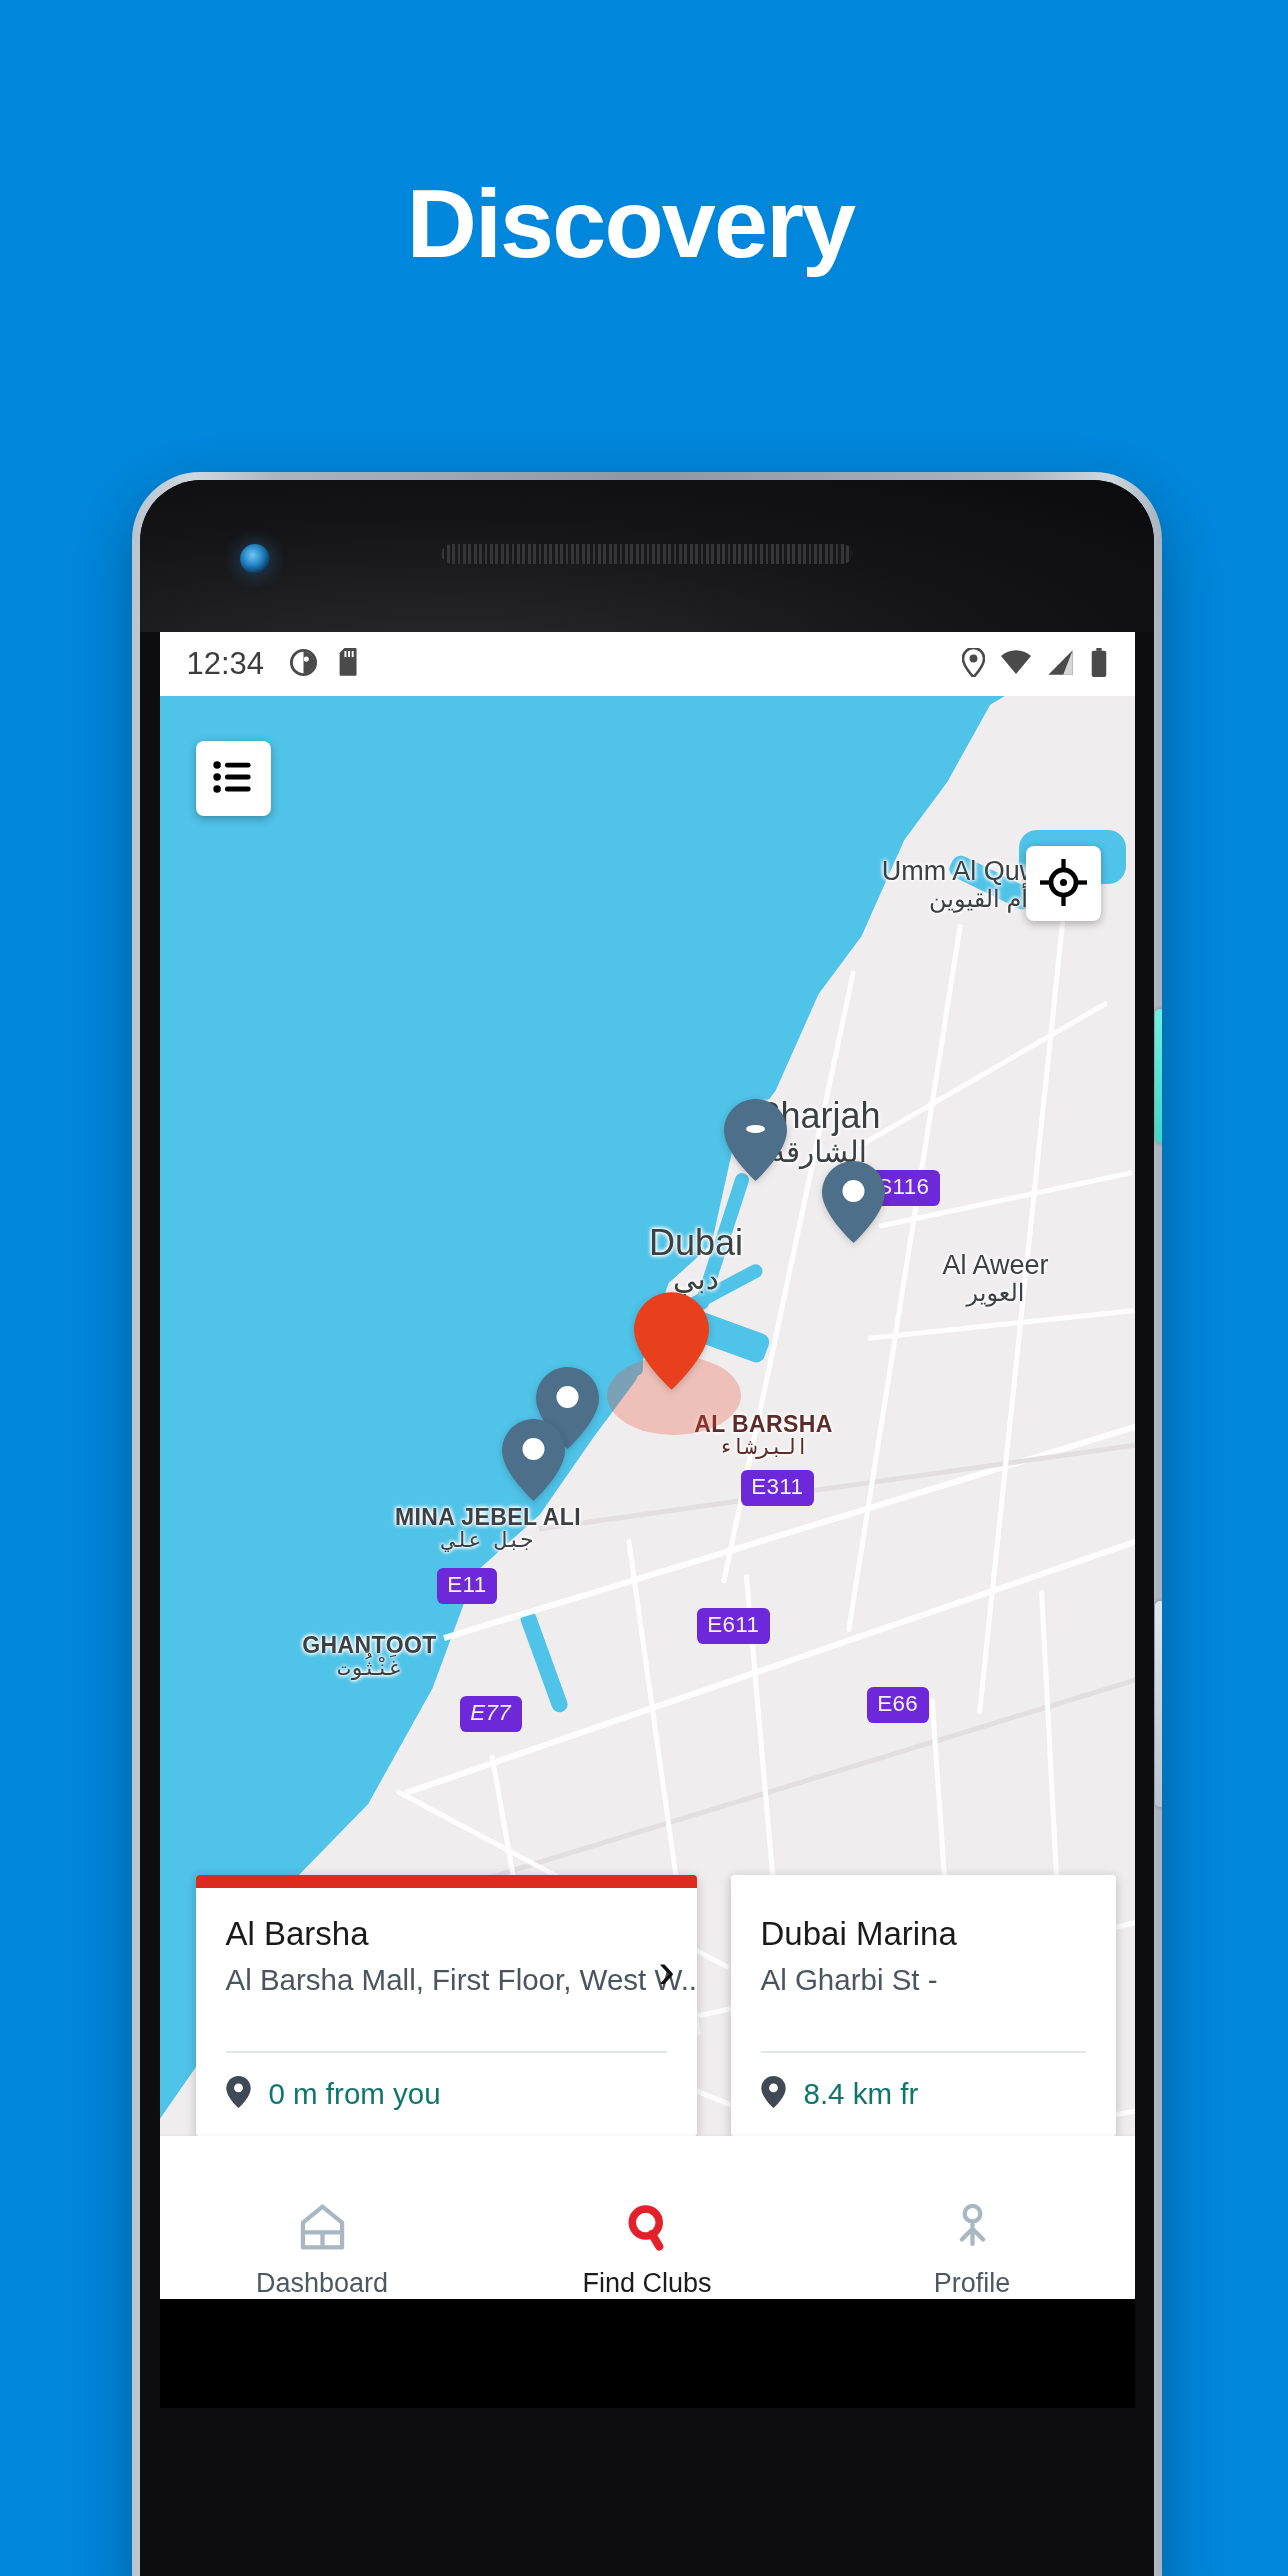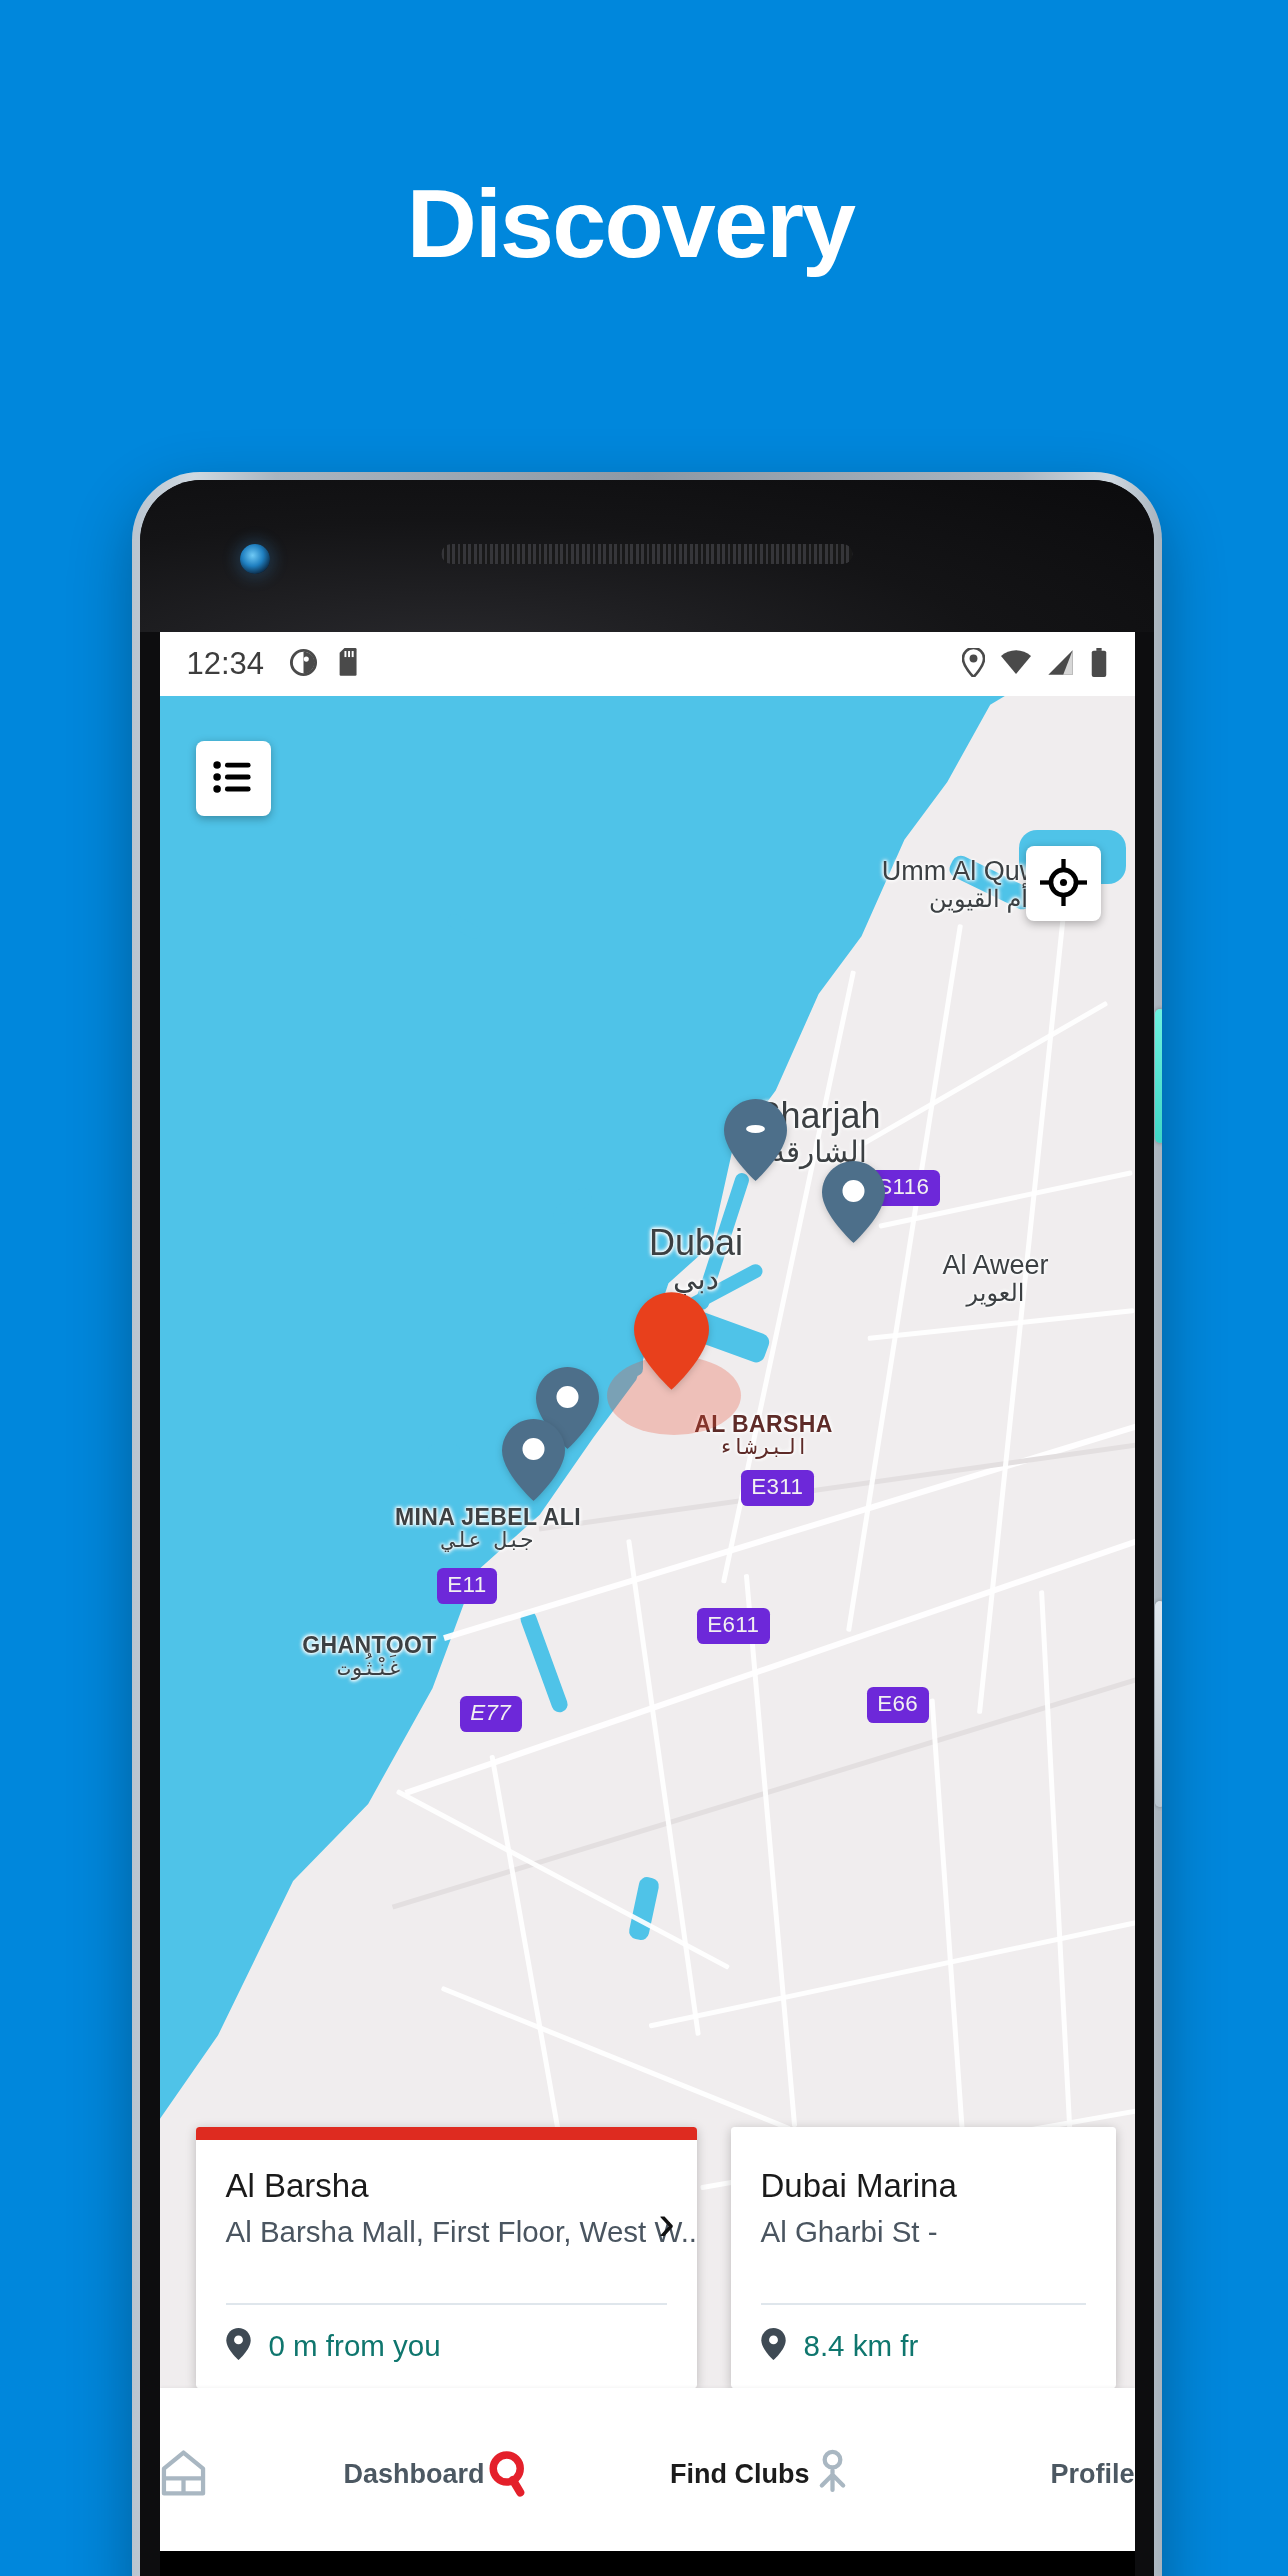--- a/index.html
+++ b/index.html
@@ -66,21 +66,21 @@
   .btn-volume{
     position:absolute; right:-2.7px; top:1129px; width:9.8px; height:206px;
     border-radius:5.4px;
     background:linear-gradient(180deg,#dfe7ee,#b8c4ce);
     box-shadow:0 0 4.5px rgba(0,0,0,.3);
   }
 
   
   .screen{
     position:relative;
-    width:975px; height:1919px; margin:0 auto;
+    width:975px; height:1667px; margin:0 auto;
     background:#fff; overflow:hidden;
   }
 
   
   .statusbar{
     height:64px; background:#fff; display:flex; align-items:center;
     padding:0 27px; position:relative; z-index:30;
   }
   .sb-time{ font-size:31px; color:#3d3d3d; font-weight:400; letter-spacing:0; }
   .sb-left-icons{ display:flex; align-items:center; gap:19.7px; margin-left:25px; }
@@ -174,22 +174,22 @@
   .card-foot{ display:flex; align-items:center; gap:18px; padding:23px 30px 25px 30px; }
   .card-dist{ font-size:29.5px; color:#0f766e; white-space:nowrap; }
 
   
   .bottomnav{
     position:absolute; bottom:0; left:0; width:975px; height:163px;
     background:#fff; display:flex; z-index:20;
     box-shadow:0 -0.9px 3.6px rgba(0,0,0,.06);
   }
   .navitem{
-    flex:1; display:flex; align-items:center;
-    justify-content:space-between; gap:14.3px; padding-top:9px;font-weight:bold;
+    flex:1; display:flex; flex-direction:column; align-items:center;
+    justify-content:flex-end; gap:14.3px; padding-top:9px;
   }
   .navlabel{ font-size:27px; color:#4c5862; }
   .navitem.active .navlabel{ color:#1c1c1c; }
 
   
   .androidnav{
     width:975px; height:109px; margin:0 auto; background:#000;
     display:flex; align-items:center; justify-content:space-around;
   }
 </style>

